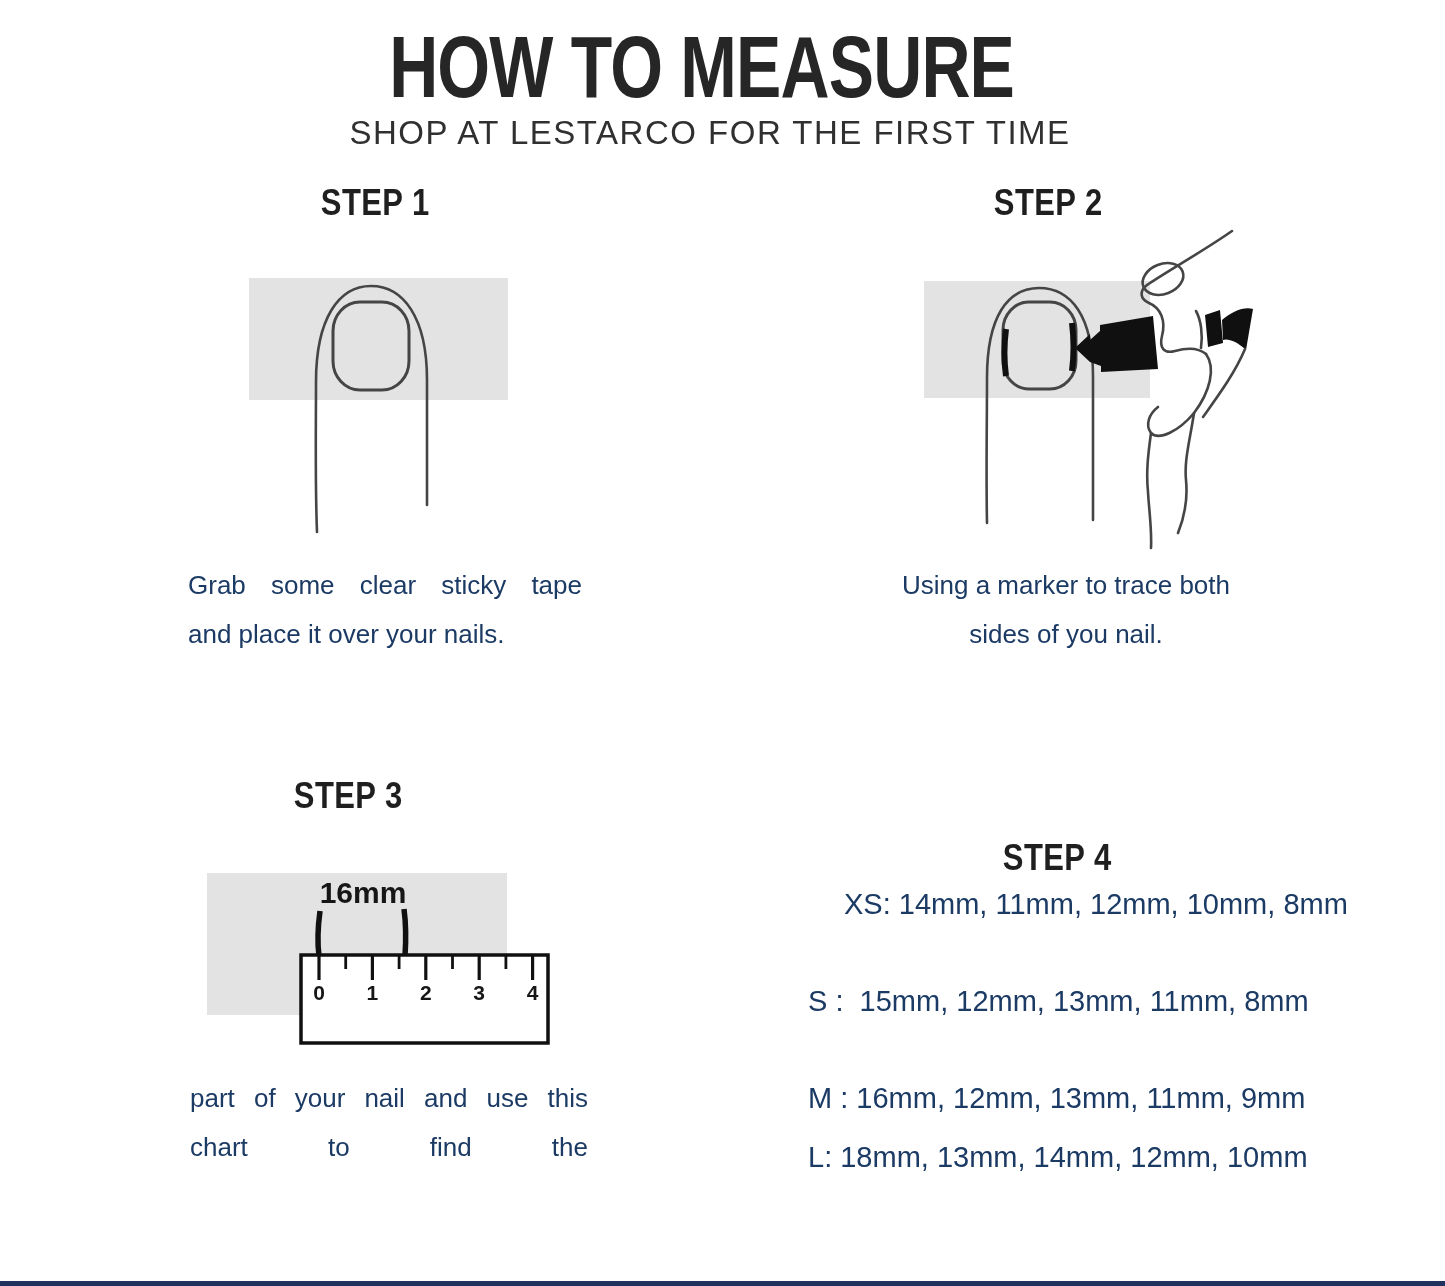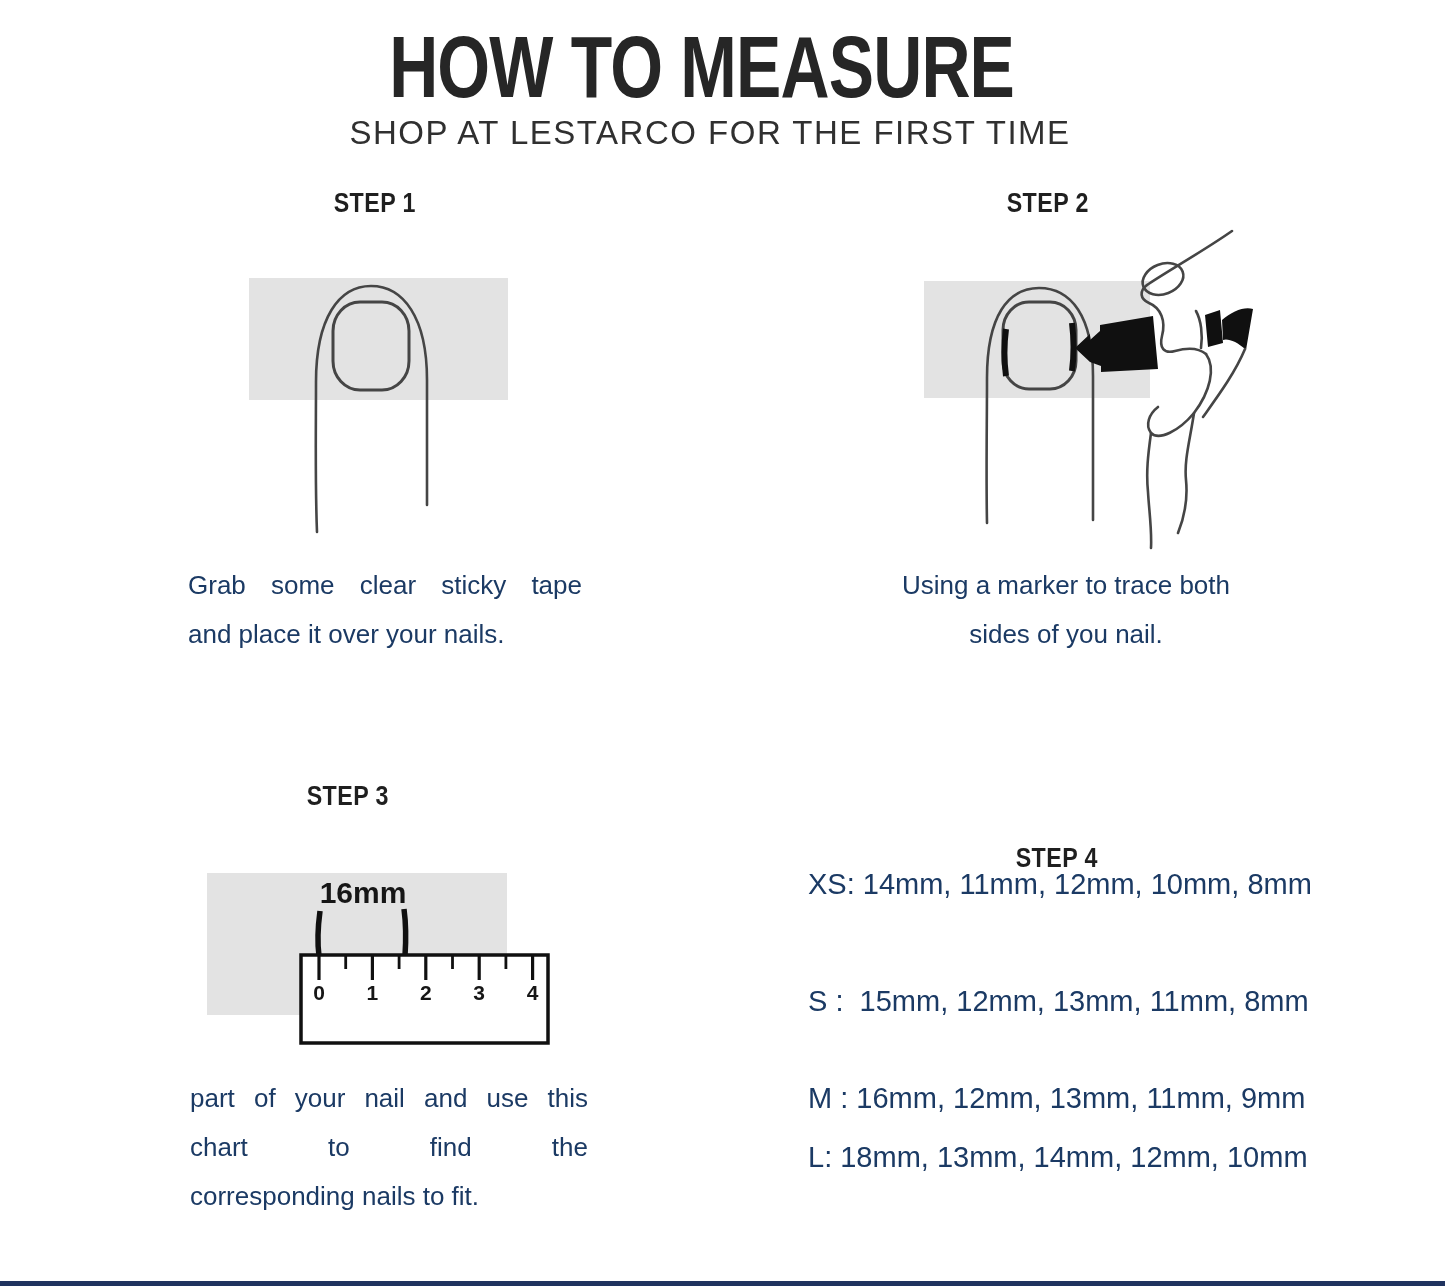--- a/index.html
+++ b/index.html
@@ -27,21 +27,21 @@
     font-size:87px;font-weight:700;letter-spacing:-1px;
   }
   .main-title>span{display:inline-block;transform:scaleX(.78);transform-origin:center;}
   .subtitle{
     left:0;top:112px;width:1404px;line-height:42px;
     text-align:center;color:#303030;
     font-size:33px;font-weight:400;letter-spacing:1.5px;margin-left:8px;
   }
   .step-hdr{
     width:220px;line-height:36px;text-align:center;
-    color:var(--subheading);font-size:27px;font-weight:700;letter-spacing:.5px;
+    color:var(--subheading);font-size:36px;font-weight:700;letter-spacing:.5px;
   }
   .step-hdr>span{display:inline-block;transform:scaleX(.86);transform-origin:center;}
   .caption{font-size:26px;line-height:49px;color:var(--body-text);}
   .jl{text-align:justify;text-align-last:justify;}
   .ctr{text-align:center;}
   .size-row{
     left:808px;width:482px;line-height:36px;
     font-size:29px;color:var(--body-text);
     text-align:center;white-space:pre;
   }
@@ -137,21 +137,20 @@
 </div>
 
 <div class="abs caption ctr" style="left:868px;top:561px;width:396px;">
   <div>Using a marker to trace both</div>
   <div>sides of you nail.</div>
 </div>
 
 <div class="abs caption" style="left:190px;top:1074px;width:398px;">
   <div class="jl">part of your nail and use this</div>
   <div class="jl">chart to find the</div>
-  <div>corresponding nails to fit.</div>
 </div>
 
-<div class="abs size-row" style="top:866px;">XS: 14mm, 11mm, 12mm, 10mm, 8mm</div>
+<div class="abs size-row" style="top:886px;margin-left:36px;">XS: 14mm, 11mm, 12mm, 10mm, 8mm</div>
 <div class="abs size-row" style="top:983px;">S :  15mm, 12mm, 13mm, 11mm, 8mm</div>
 <div class="abs size-row" style="top:1080px;">M : 16mm, 12mm, 13mm, 11mm, 9mm</div>
 <div class="abs size-row" style="top:1119px;margin-top:20px;">L: 18mm, 13mm, 14mm, 12mm, 10mm</div>
 
 <div class="abs bottom-bar"></div>
 
 </body></html>

